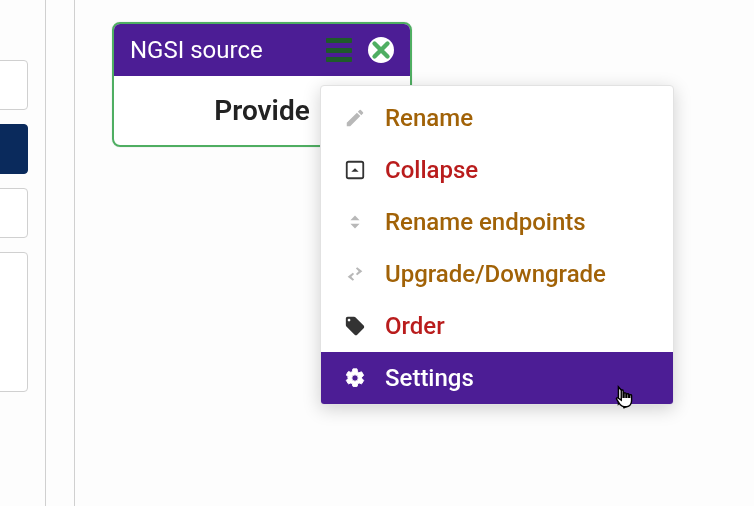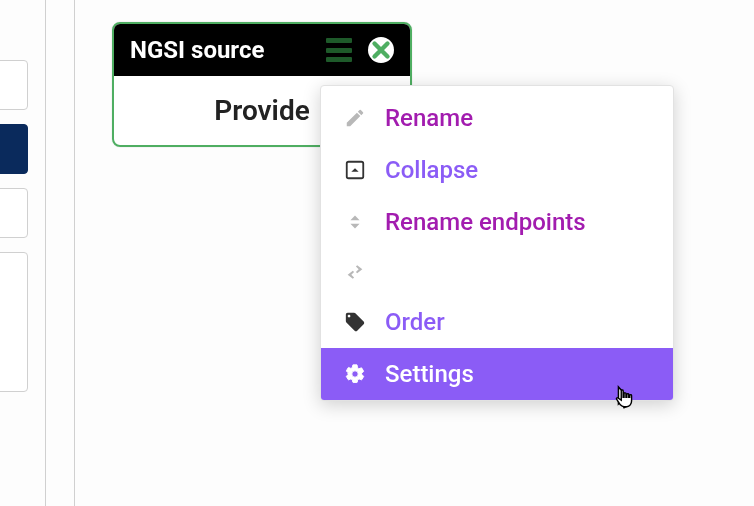--- a/index.html
+++ b/index.html
@@ -11,34 +11,34 @@
   .stub.dark { background: #0a2a5c; border-color: #0a2a5c; }
   .stub.empty { height: 140px; }
 
   
   .vline { position: absolute; top: -10px; bottom: -10px; width: 1px; background: #d0d0d0; }
   .vline.a { left: 45px; }
   .vline.b { left: 74px; }
 
   
   .widget { position: absolute; left: 112px; top: 22px; width: 300px; border: 2px solid #4fae62; border-radius: 8px; overflow: hidden; box-shadow: 0 0 0 1px rgba(0,0,0,0.03); background: #fff; }
-  .widget-header { background: #000000; color: #fff; display: flex; align-items: center; padding: 12px 16px; font-size: 24px; font-weight: 700; }
+  .widget-header { background: #4c1d95; color: #fff; display: flex; align-items: center; padding: 12px 16px; font-size: 24px; font-weight: 400; }
   .widget-header .title { flex: 1; }
   .widget-header .menu-btn { width: 26px; height: 24px; display: flex; flex-direction: column; justify-content: space-between; margin-right: 16px; cursor: pointer; }
   .widget-header .menu-btn span { display: block; height: 5px; background: #1e5a2a; border-radius: 1px; }
   .widget-header .close-btn { width: 26px; height: 26px; border-radius: 50%; background: #fff; color: #4fae62; font-weight: 900; display: flex; align-items: center; justify-content: center; font-size: 16px; cursor: pointer; }
   .widget-body { padding: 18px 36px; font-size: 28px; font-weight: 600; color: #222; text-align: center; }
 
   
   .menu { position: absolute; left: 320px; top: 85px; width: 354px; background: #fff; border: 1px solid #e2e2e2; border-radius: 4px; box-shadow: 0 4px 18px rgba(0,0,0,0.18); overflow: hidden; padding-top: 6px; }
-  .menu-item { display: flex; align-items: center; padding: 12px 22px; font-size: 24px; font-weight: 500; color: #8b5cf6; cursor: pointer; gap: 18px; }
-  .menu-item.disabled { color: #a21caf; cursor: default; }
+  .menu-item { display: flex; align-items: center; padding: 12px 22px; font-size: 24px; font-weight: 500; color: #b91c1c; cursor: pointer; gap: 18px; }
+  .menu-item.disabled { color: #a16207; cursor: default; }
   .menu-item .micon { width: 24px; height: 24px; display: flex; align-items: center; justify-content: center; flex-shrink: 0; }
   .menu-item .micon svg { width: 22px; height: 22px; }
-  .menu-item.hovered { background: #8b5cf6; color: #fff; }
+  .menu-item.hovered { background: #4c1d95; color: #fff; }
   .menu-item.hovered svg { fill: #fff; stroke: #fff; }
 
   
   .cursor { position: absolute; left: 610px; top: 385px; width: 30px; height: 34px; pointer-events: none; }
   .cursor svg { width: 100%; height: 100%; }
 </style>
 </head>
 <body>
 
 <div class="vline a"></div>
@@ -97,20 +97,21 @@
     </span>
     <span>Rename endpoints</span>
   </div>
 
   <div class="menu-item disabled">
     <span class="micon">
       <svg viewBox="0 0 24 24" fill="#b8b8b8">
           <path d="M4 9h12l-3-3 1.4-1.4L20 9l-5.6 4.4L13 12l3-3H4V9zM20 15H8l3 3-1.4 1.4L4 15l5.6-4.4L11 12l-3 3h12v0z"></path>
         </svg>
     </span>
+    <span>Upgrade/Downgrade</span>
   </div>
 
   <div class="menu-item">
     <span class="micon">
       <svg viewBox="0 0 24 24" fill="#333">
           <path d="M21.41 11.58l-9-9C12.05 2.22 11.55 2 11 2H4c-1.1 0-2 .9-2 2v7c0 .55.22 1.05.59 1.42l9 9c.36.36.86.58 1.41.58.55 0 1.05-.22 1.41-.59l7-7c.37-.36.59-.86.59-1.41 0-.55-.23-1.06-.59-1.42zM5.5 7C4.67 7 4 6.33 4 5.5S4.67 4 5.5 4 7 4.67 7 5.5 6.33 7 5.5 7z"></path>
         </svg>
     </span>
     <span>Order</span>
   </div>

